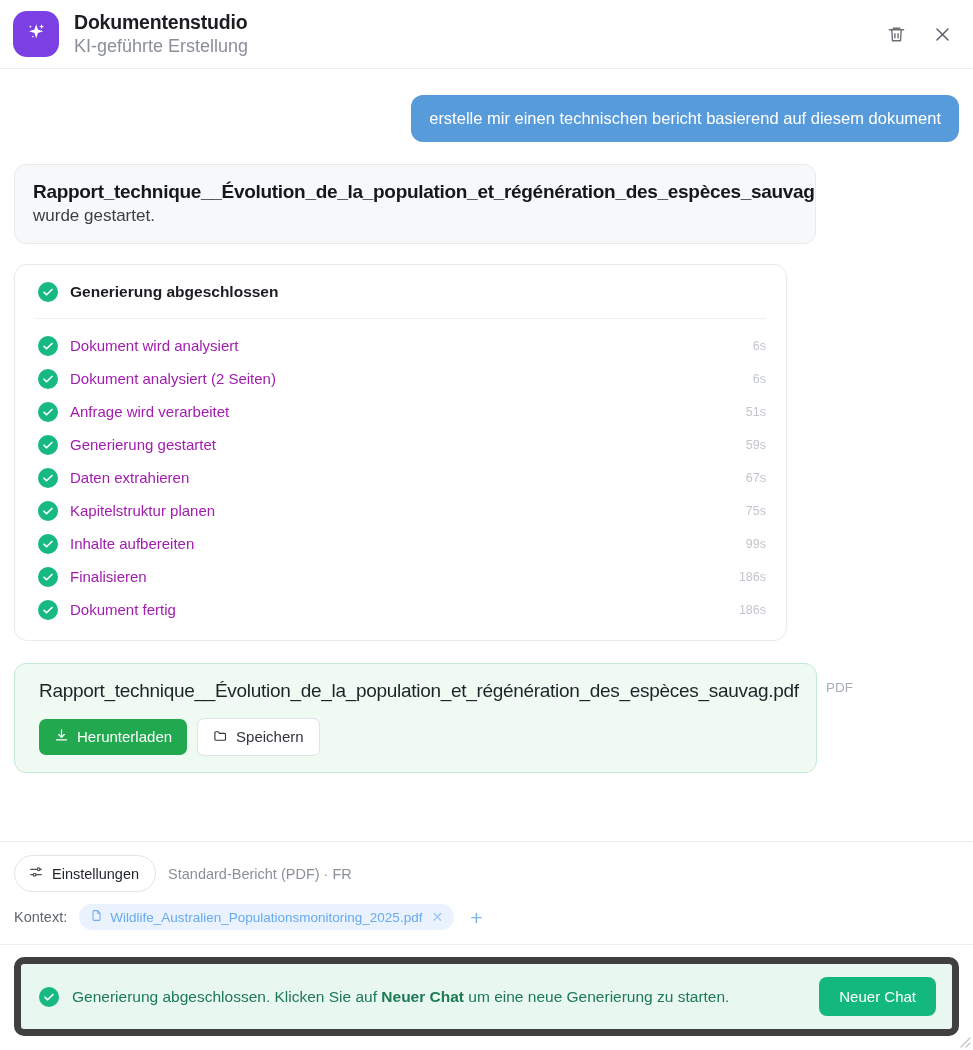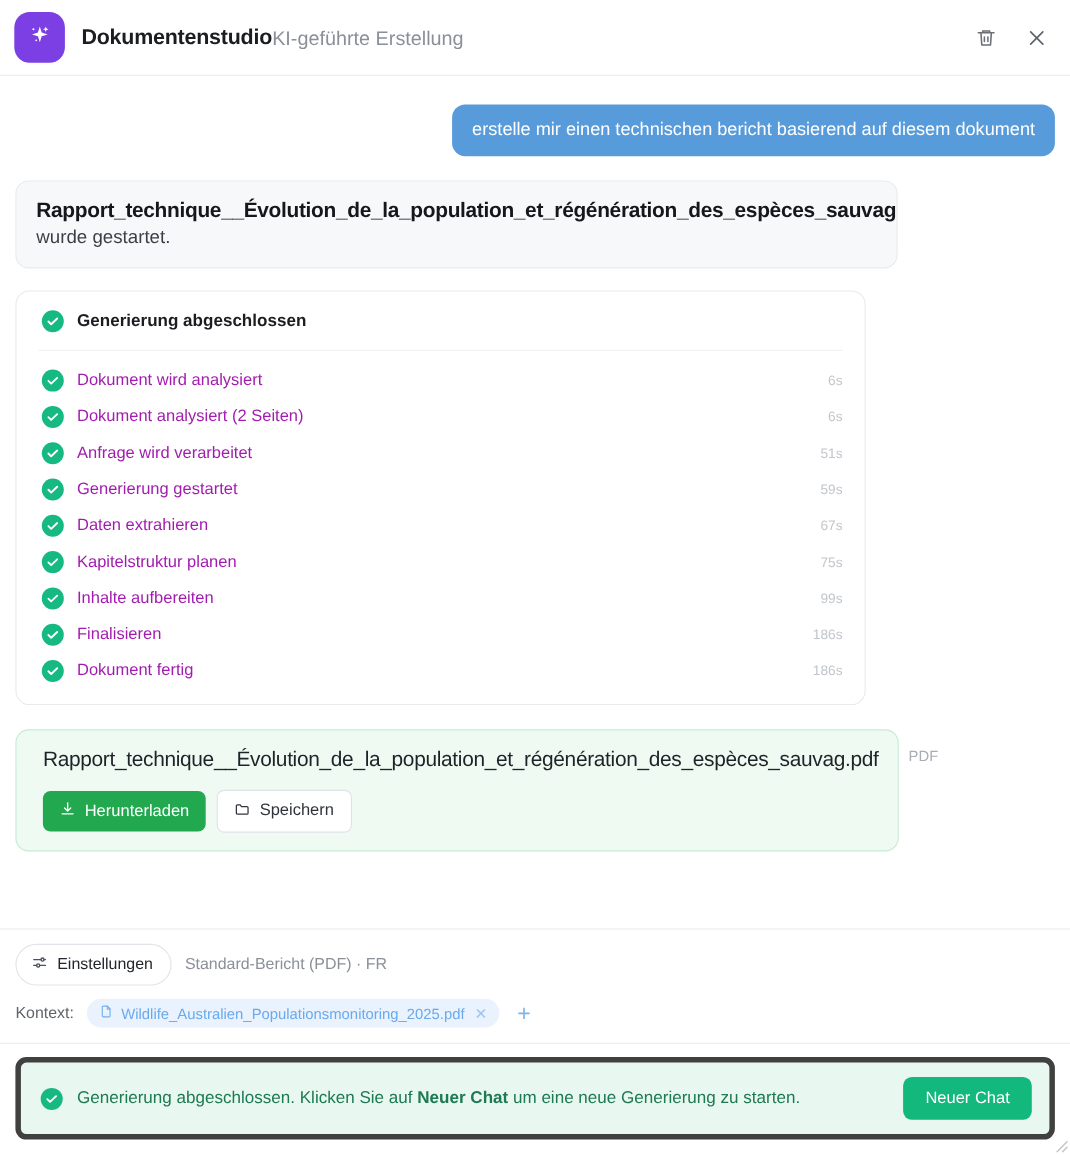--- a/index.html
+++ b/index.html
@@ -19,21 +19,21 @@
     padding: 0 18px 0 13px;
     border-bottom: 1px solid #ececee;
     background: #fff;
   }
   .logo {
     width: 46px; height: 46px; border-radius: 14px;
     background: #7b3fe4;
     display: flex; align-items: center; justify-content: center;
     flex: 0 0 46px;
   }
-  .titles { margin-left: 15px; display: flex; justify-content: center; text-align: center; }
+  .titles { margin-left: 15px; display: flex; flex-direction: column; justify-content: center; }
   .app-title { font-size: 19.5px; font-weight: 700; color: #1b1d21; letter-spacing: -0.2px; line-height: 1.15; }
   .app-sub { font-size: 18px; color: #8b8f98; margin-top: 2px; line-height: 1.15; }
   .header-actions { margin-left: auto; display: flex; align-items: center; gap: 20px; }
   .hicon { width: 26px; height: 26px; display: flex; align-items: center; justify-content: center; cursor: pointer; color: #6b7077; }
 
   
   .chat { flex: 1 1 auto; position: relative; padding: 0 14px; overflow: hidden; }
 
   .row-right { display: flex; justify-content: flex-end; padding-top: 26px; }
   .user-bubble {
@@ -124,21 +124,21 @@
     display: inline-flex; align-items: center; gap: 7px;
     background: #e9f2fd; border-radius: 16px;
     padding: 5px 11px 5px 11px;
     font-size: 13.5px; color: #69aaee; cursor: pointer;
   }
   .ctx-x { color: #9cc6f2; font-size: 14px; line-height: 1; padding-left: 2px; cursor: pointer; }
   .ctx-add { color: #7fb4ef; font-size: 21px; line-height: 1; cursor: pointer; padding: 0 4px; }
 
   .banner-wrap { padding: 12px 14px 14px 14px; }
   .banner {
-    background: #e8f7ef; border: 5px solid #404040; border-radius: 10px;
+    background: #e8f7ef; border: 7px solid #404040; border-radius: 10px;
     display: flex; align-items: center; gap: 13px;
     padding: 13px 16px 13px 18px;
   }
   .banner-text { font-size: 15.5px; color: #1d7a52; }
   .banner-text b { font-weight: 700; }
   .btn-newchat {
     margin-left: auto; background: #12b87c; color: #fff; border: none;
     font-size: 15px; font-family: inherit; font-weight: 400;
     padding: 11px 20px; border-radius: 8px; cursor: pointer; white-space: nowrap;
   }

